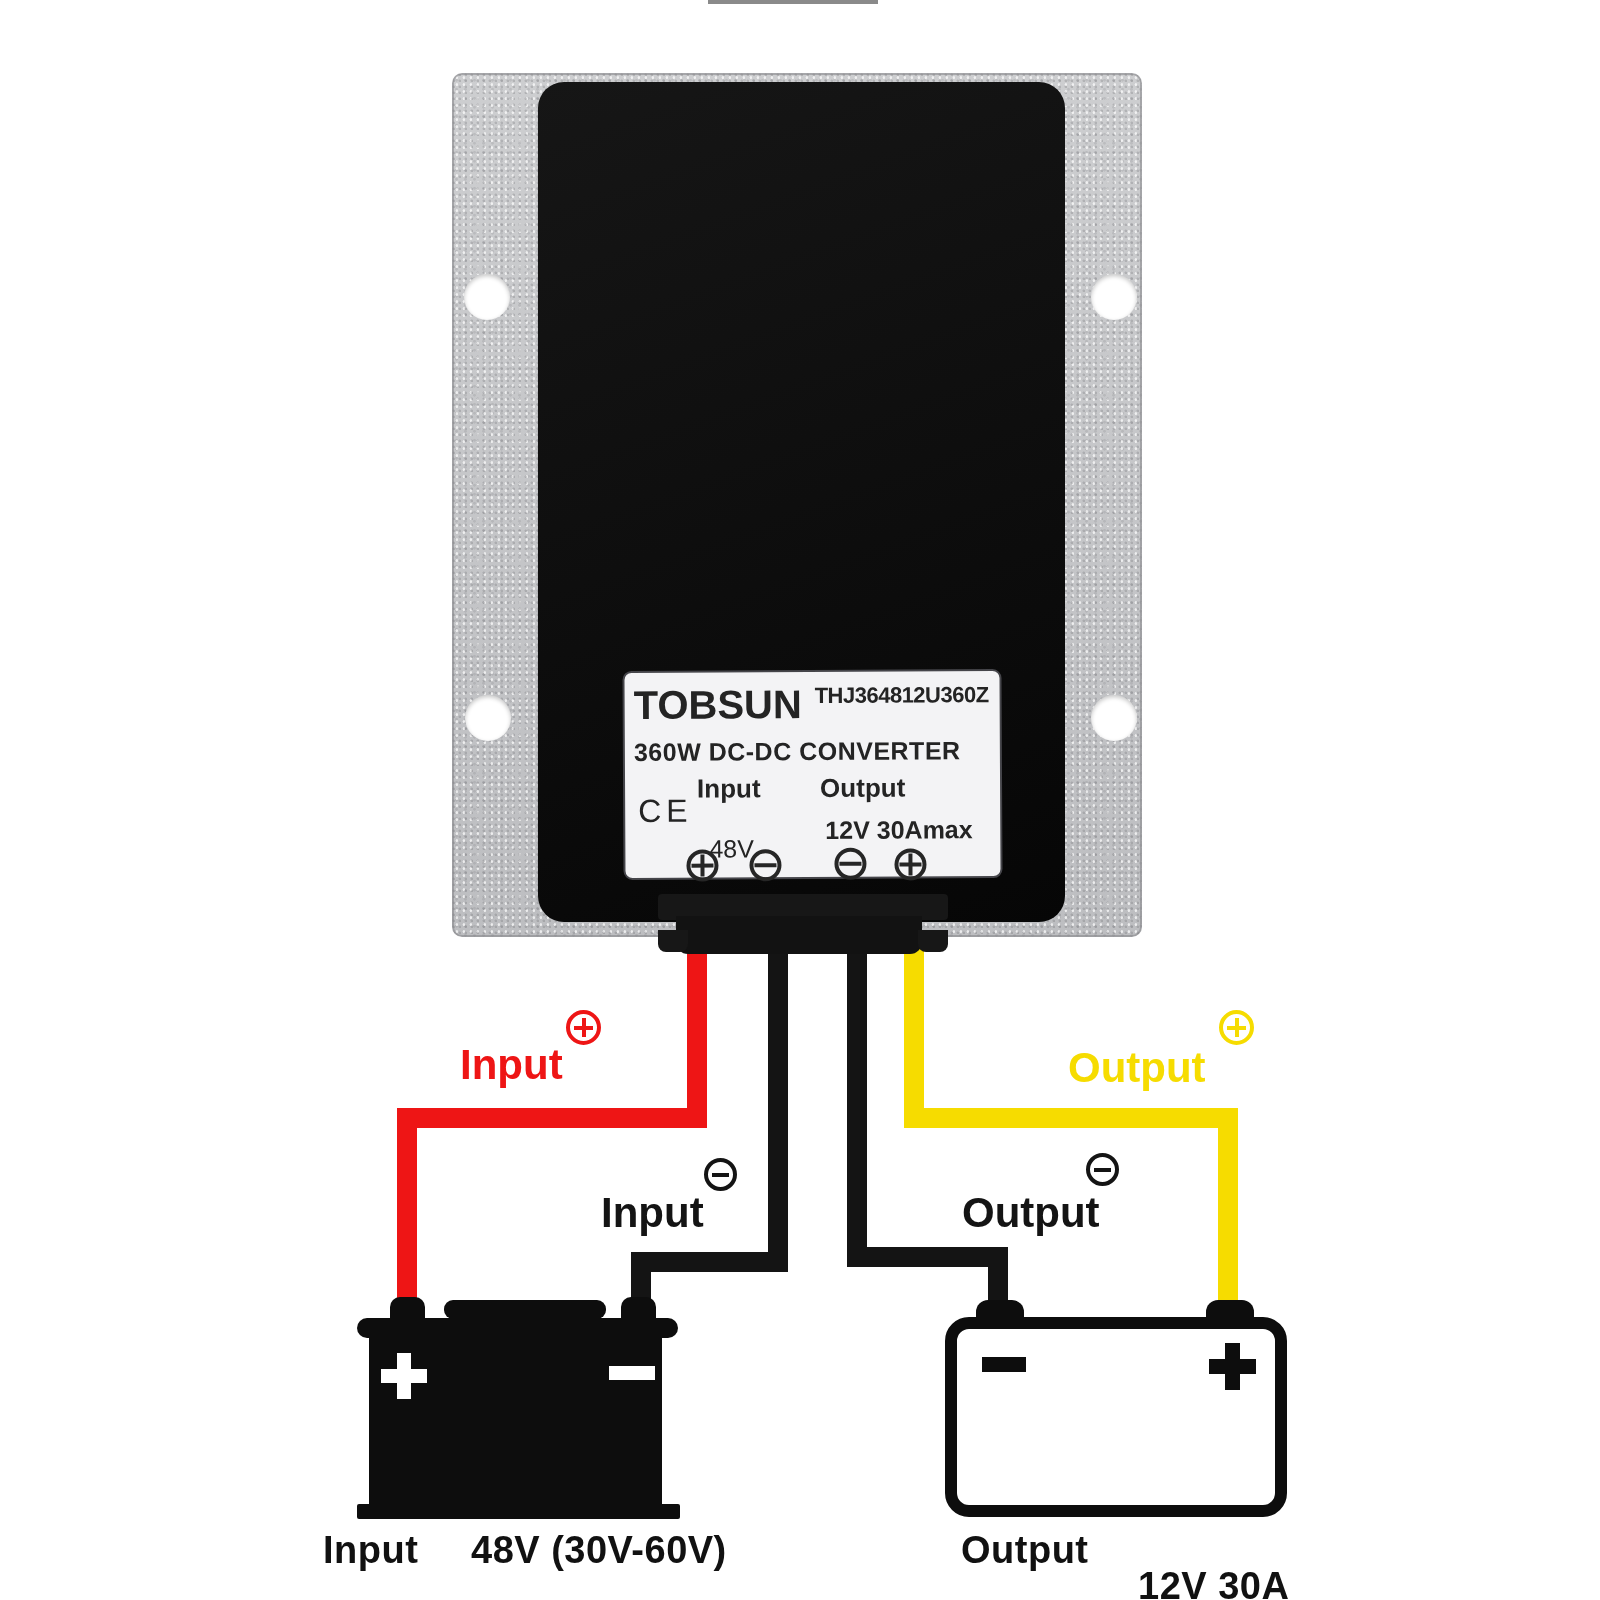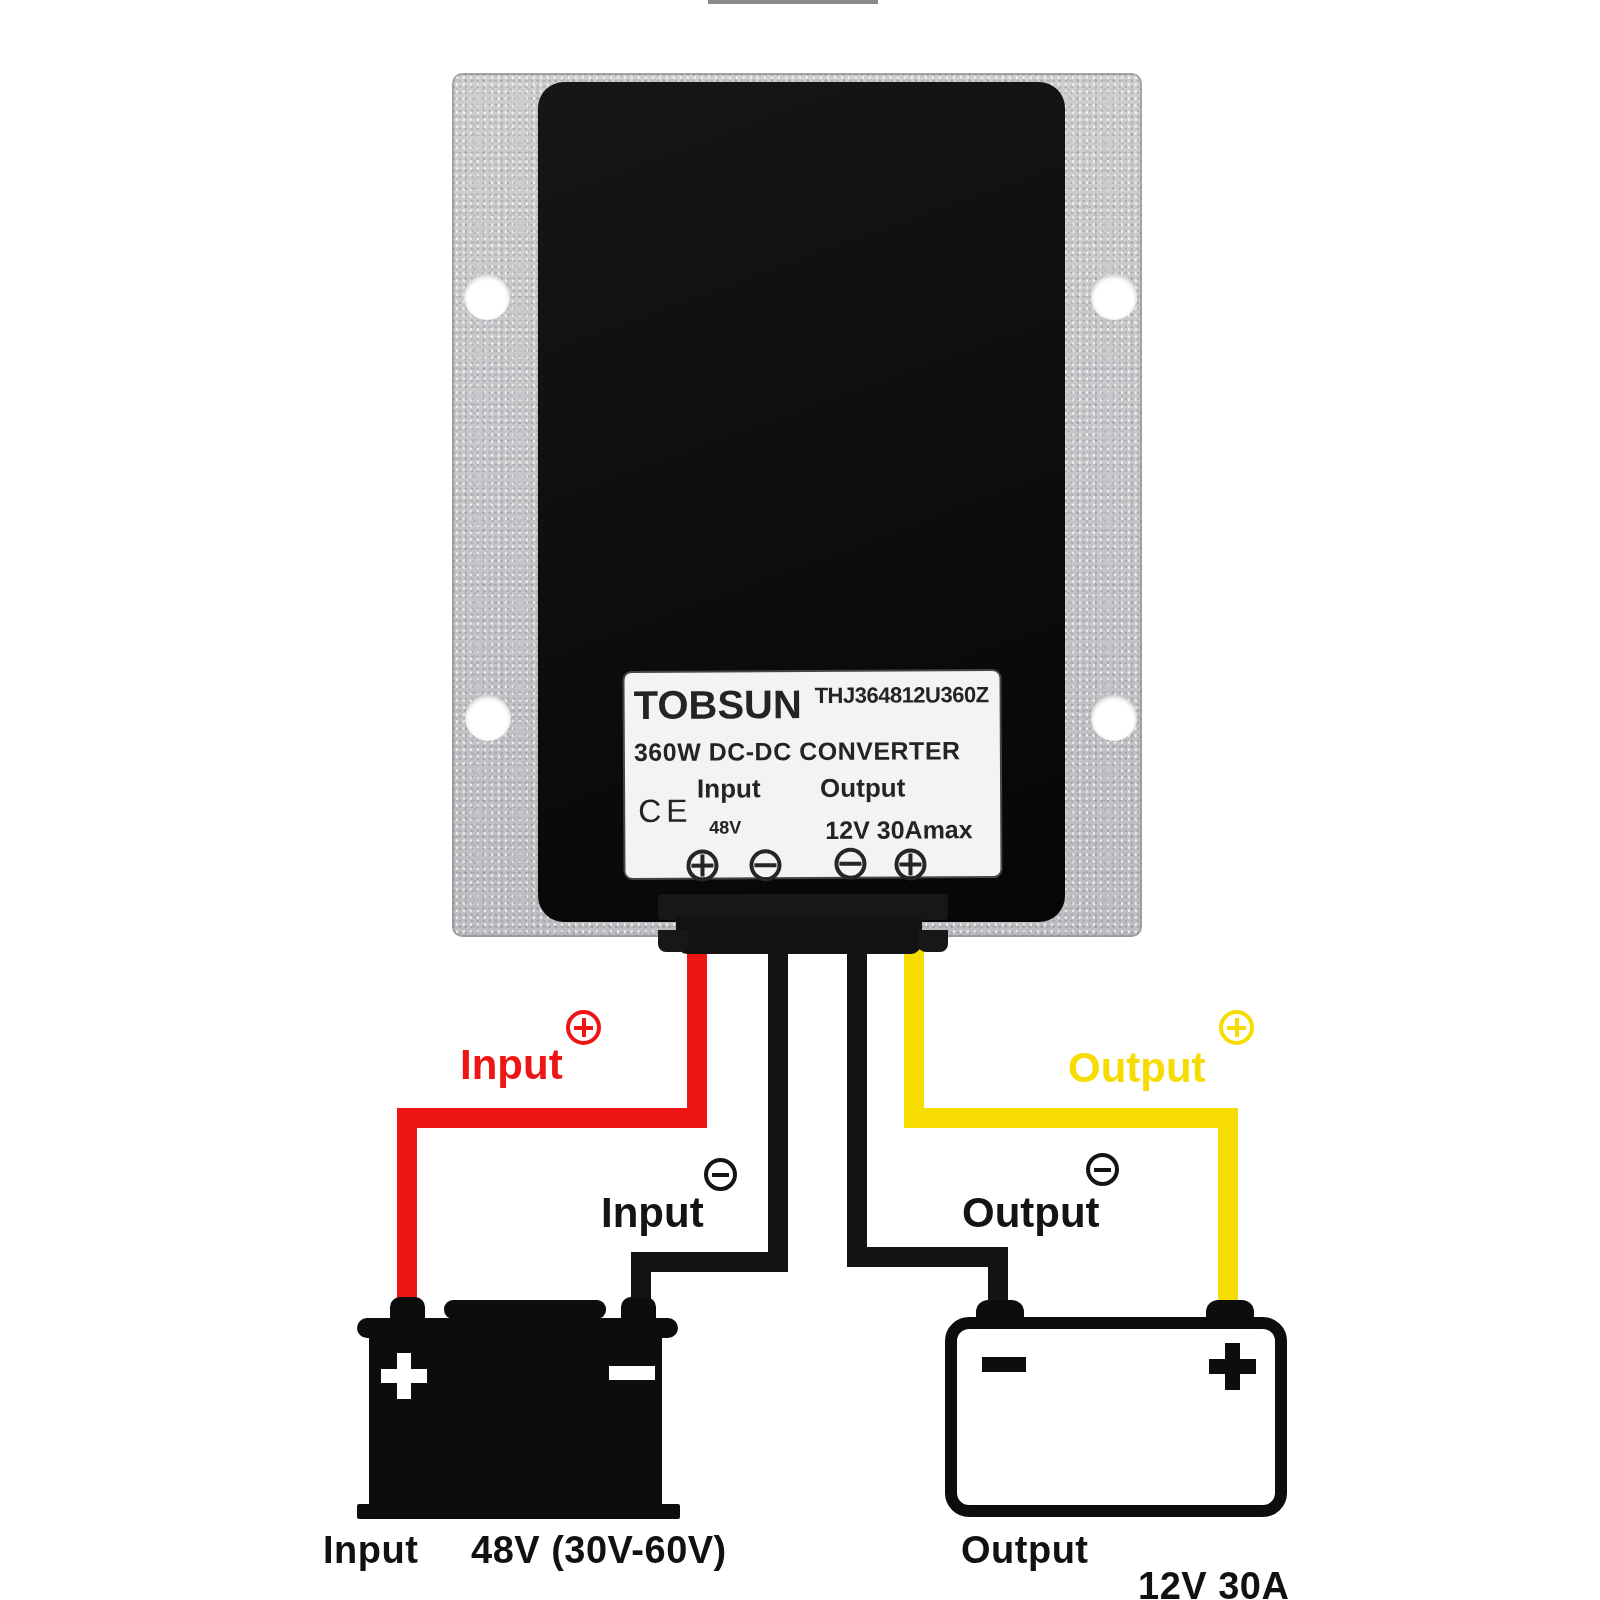--- a/index.html
+++ b/index.html
@@ -30,21 +30,21 @@
   #sticker{position:absolute;left:623px;top:670px;width:379px;height:209px;border-radius:9px;
     background:#f3f3f5;border:2px solid #45454a;box-sizing:border-box;color:#242424;
     transform:rotate(-0.3deg);}
   #sticker span{position:absolute;white-space:nowrap;line-height:1;}
   #brand{left:9px;top:12px;font-size:40px;font-weight:700;letter-spacing:0px;}
   #model{left:190px;top:13px;font-size:22px;font-weight:700;letter-spacing:-0.5px;}
   #product-title{left:9px;top:67px;font-size:25px;font-weight:700;letter-spacing:0.5px;}
   #ce{left:13px;top:122px;font-size:32px;font-weight:500;letter-spacing:5px;}
   #in-head{left:72px;top:103px;font-size:26px;font-weight:700;}
   #out-head{left:195px;top:103px;font-size:26px;font-weight:700;}
-  #in-rate{left:84px;top:146px;font-size:18px;font-weight:700;}
+  #in-rate{left:84px;top:164px;font-size:25px;font-weight:400;}
   #out-rate{left:200px;top:146px;font-size:25px;font-weight:700;}
 
   
   .screw{position:absolute;width:32px;height:32px;border:4px solid #262626;border-radius:50%;
     box-sizing:border-box;}
   .screw i{position:absolute;background:#262626;}
   .screw .slot-h{left:1px;right:1px;top:50%;height:4px;margin-top:-2px;}
   .screw .slot-v{top:1px;bottom:1px;left:50%;width:4px;margin-left:-2px;}
   #screw1{left:61px;top:177px;} #screw2{left:124px;top:177px;}
   #screw3{left:209px;top:176px;} #screw4{left:269px;top:177px;}

